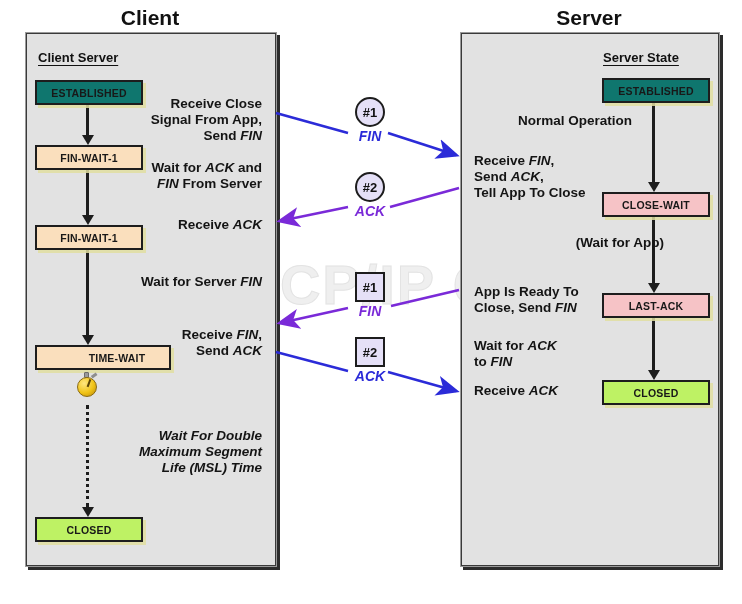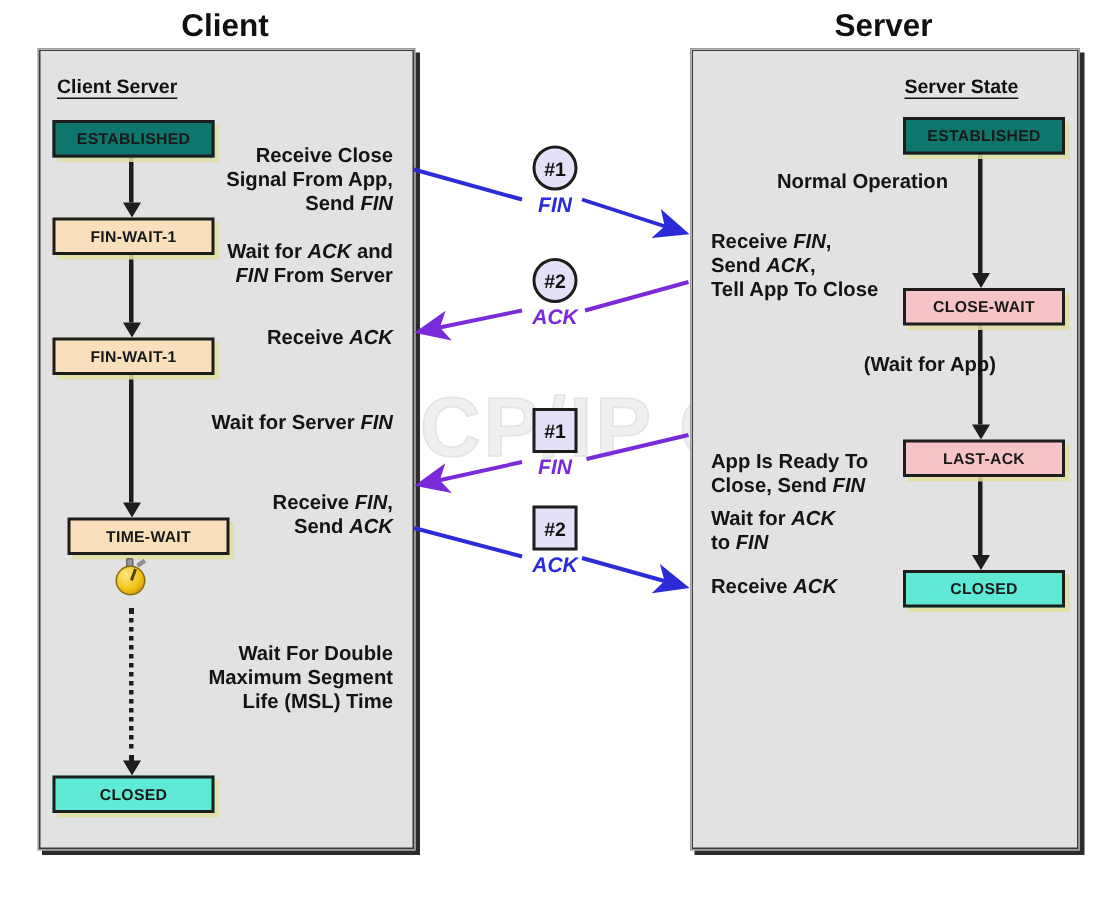--- a/index.html
+++ b/index.html
@@ -55,27 +55,27 @@
     height:21px;width:104px;
     border:2px solid #1d1d1d;
     box-shadow:3px 3px 0 rgba(225,222,160,.85);
     display:flex;align-items:center;justify-content:center;
     font-size:10.5px;font-weight:bold;letter-spacing:.2px;
     color:#181818;white-space:nowrap;
   }
   .sb-green{background:#0f766e;}
   .sb-orange{background:#fadfbd;}
   .sb-pink{background:#f6c3c6;}
-  .sb-white{background:#5eead4;}
+  .sb-white{background:#bef264;}
 
   
   #state-c-established{left:35px;top:80px;}
   #state-c-finwait1   {left:35px;top:145px;}
   #state-c-finwait2   {left:35px;top:225px;}
-  #state-c-timewait   {left:45px;top:345px;}
+  #state-c-timewait   {left:35px;top:345px;padding-left:28px;}
   #state-c-closed     {left:35px;top:517px;}
   
   #state-s-established{left:602px;top:78px;}
   #state-s-closewait  {left:602px;top:192px;}
   #state-s-lastack    {left:602px;top:293px;}
   #state-s-closed     {left:602px;top:380px;}
 
   
   .v-arrow{position:absolute;z-index:4;}
   .v-arrow .shaft{
@@ -126,21 +126,21 @@
   #annot-c-2{left:112px;top:160px;width:150px;}
   #annot-c-3{left:112px;top:217px;width:150px;}
   #annot-c-4{left:82px;top:274px;width:180px;}
   #annot-c-5{left:112px;top:327px;width:150px;}
   #annot-c-6{left:82px;top:428px;width:180px;}
 
   
   #annot-s-1{left:474px;top:113px;width:190px;}
   #annot-s-2{left:474px;top:153px;width:190px;}
   #annot-s-3{left:474px;top:235px;width:190px;text-align:right;}
-  #annot-s-4{left:474px;top:300px;width:190px;}
+  #annot-s-4{left:474px;top:284px;width:190px;}
   #annot-s-5{left:474px;top:338px;width:190px;}
   #annot-s-6{left:474px;top:383px;width:190px;}
 
   
   .msg-badge{
     position:absolute;z-index:7;width:30px;height:30px;
     background:#e5e0f7;border:2.5px solid #1d1d1d;
     display:flex;align-items:center;justify-content:center;
     font-size:13px;font-weight:bold;color:#111;box-sizing:border-box;
   }
@@ -226,21 +226,21 @@
   <div class="state-box sb-green" id="state-s-established">ESTABLISHED</div>
   <div class="state-box sb-pink" id="state-s-closewait">CLOSE-WAIT</div>
   <div class="state-box sb-pink" id="state-s-lastack">LAST-ACK</div>
   <div class="state-box sb-white" id="state-s-closed">CLOSED</div>
 
   <div class="annot annot-right" id="annot-c-1" style="white-space: normal;">Receive Close<br>Signal From App,<br>Send <span class="it">FIN</span></div>
   <div class="annot annot-right" id="annot-c-2" style="white-space: normal;">Wait for <span class="it">ACK</span> and<br><span class="it">FIN</span> From Server</div>
   <div class="annot annot-right" id="annot-c-3" style="white-space: normal;">Receive <span class="it">ACK</span></div>
   <div class="annot annot-right" id="annot-c-4" style="white-space: normal;">Wait for Server <span class="it">FIN</span></div>
   <div class="annot annot-right" id="annot-c-5" style="white-space: normal;">Receive <span class="it">FIN</span>,<br>Send <span class="it">ACK</span></div>
-  <div class="annot annot-right" id="annot-c-6" style="white-space: normal;">Wait For Double<br>Maximum Segment<br>Life (MSL) Time</div>
+  <div class="annot annot-right" id="annot-c-6" style="white-space: normal; font-style: italic;">Wait For Double<br>Maximum Segment<br>Life (MSL) Time</div>
 
   <div class="annot annot-left" id="annot-s-1" style="white-space: normal; padding-left: 44px;">Normal Operation</div>
   <div class="annot annot-left" id="annot-s-2" style="white-space: normal;">Receive <span class="it">FIN</span>,<br>Send <span class="it">ACK</span>,<br>Tell App To Close</div>
   <div class="annot annot-left" id="annot-s-3" style="white-space: normal;">(Wait for App)</div>
   <div class="annot annot-left" id="annot-s-4" style="white-space: normal;">App Is Ready To<br>Close, Send <span class="it">FIN</span></div>
   <div class="annot annot-left" id="annot-s-5" style="white-space: normal;">Wait for <span class="it">ACK</span><br>to <span class="it">FIN</span></div>
   <div class="annot annot-left" id="annot-s-6" style="white-space: normal;">Receive <span class="it">ACK</span></div>
 
   <svg id="channel-svg" viewBox="0 0 742 604">
     <defs>

